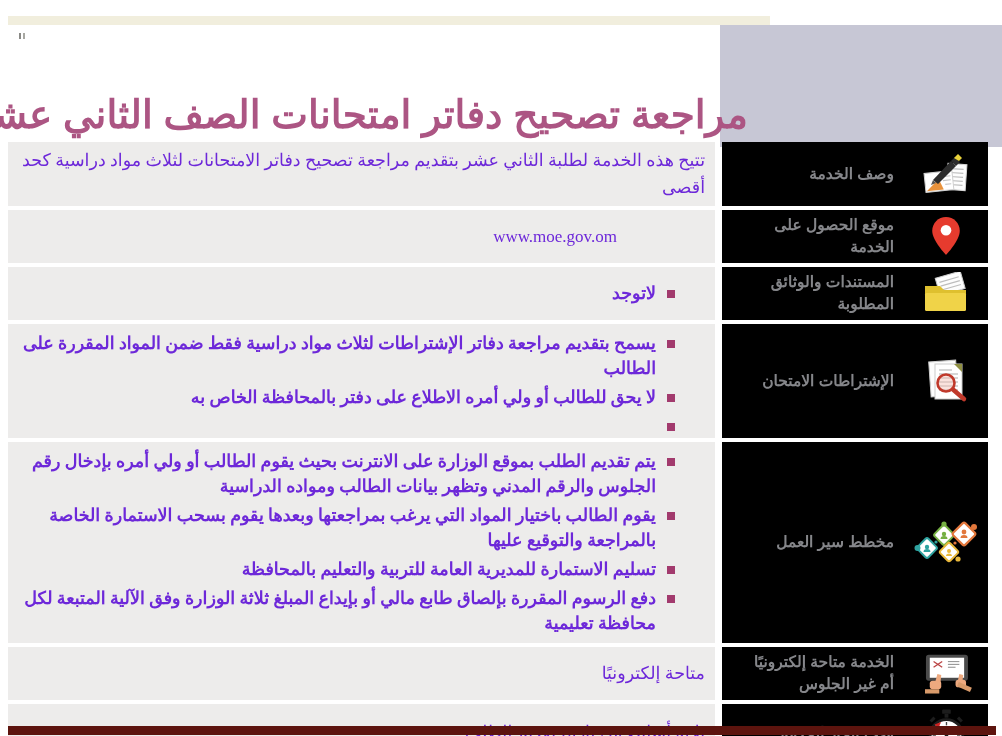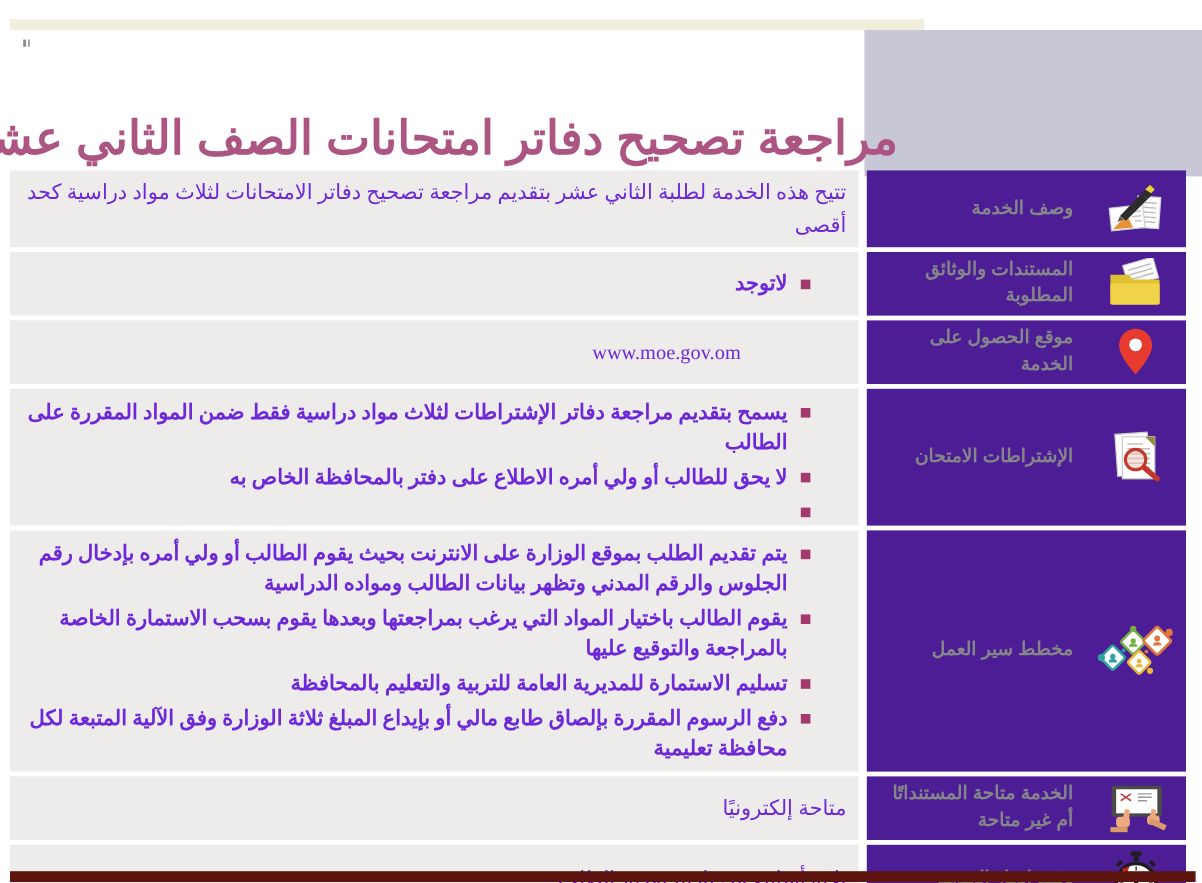--- a/index.html
+++ b/index.html
@@ -13,21 +13,21 @@
     background:linear-gradient(90deg,#8a8a86 0 2px,transparent 2px 4px,#a8a8a2 4px 6px,transparent 6px);}
   .header-band{position:absolute;left:720px;top:25px;width:282px;height:122px;background:#c7c7d5;}
   .page-title{
     position:absolute;right:254px;top:66px;z-index:2;white-space:nowrap;
     font-size:39px;font-weight:bold;color:#ac5583;letter-spacing:0;
   }
   
   .service-table{position:absolute;left:8px;top:142px;width:980px;display:flex;flex-direction:column;gap:4px;}
   .row{display:flex;gap:7px;}
   .label-cell{
-    width:266px;background:#4c1d95;display:flex;align-items:center;box-sizing:border-box;
+    width:266px;background:#000000;display:flex;align-items:center;box-sizing:border-box;
     padding:4px 6px 4px 10px;flex-shrink:0;
   }
   .icon-box{width:72px;flex-shrink:0;display:flex;justify-content:center;align-items:center;}
   .label-text{
     flex:1;text-align:right;padding-left:6px;padding-right:16px;
     color:#85868a;font-weight:bold;font-size:15.5px;line-height:1.45;
   }
   .content-cell{
     flex:1;background:#edeceb;box-sizing:border-box;display:flex;flex-direction:column;justify-content:center;
     padding:5px 6px 5px 14px;color:#6d28d9;
@@ -88,20 +88,35 @@
   <polygon points="16,28 14,33 19,31" fill="#555555"></polygon>
 </svg>
         </span>
       <span class="label-text">وصف الخدمة</span>
     </div>
     <div class="content-cell">
         <div class="content-text">تتيح هذه الخدمة لطلبة الثاني عشر بتقديم مراجعة تصحيح دفاتر الامتحانات لثلاث مواد دراسية كحد أقصى</div>
       </div>
   </div>
 
+  <div class="row" data-row-id="service-location">
+    <div class="label-cell">
+      <span class="icon-box">
+          <svg width="38" height="44" viewBox="0 0 40 46">
+  <path d="M20 3 C12 3 5.5 9.5 5.5 17.5 C5.5 28 20 43 20 43 C20 43 34.5 28 34.5 17.5 C34.5 9.5 28 3 20 3 Z" fill="#e63b2e"></path>
+  <circle cx="20" cy="17" r="5.6" fill="#ffffff"></circle>
+</svg>
+        </span>
+      <span class="label-text">موقع الحصول على الخدمة</span>
+    </div>
+    <div class="content-cell">
+        <div class="content-text url-text">www.moe.gov.om</div>
+      </div>
+  </div>
+
   <div class="row" data-row-id="required-documents">
     <div class="label-cell">
       <span class="icon-box">
           <svg width="56" height="42" viewBox="0 0 56 42">
   <g transform="rotate(-16 34 14)">
               <rect x="20" y="2" width="26" height="18" fill="#fdfdfd" stroke="#cccccc"></rect>
     <g stroke="#bdbdbd" stroke-width="1.2">
                 <line x1="23" y1="7" x2="43" y2="7"></line>
                 <line x1="23" y1="11" x2="43" y2="11"></line>
                 <line x1="23" y1="15" x2="43" y2="15"></line>
@@ -111,35 +126,20 @@
   <rect x="7" y="21" width="41" height="18" rx="1.5" fill="#f0d348"></rect>
 </svg>
         </span>
       <span class="label-text">المستندات والوثائق المطلوبة</span>
     </div>
     <div class="content-cell">
         <div class="bullet-item">
           <span class="bullet-square"></span>
           <span class="bullet-text">لاتوجد</span>
         </div>
-      </div>
-  </div>
-
-  <div class="row" data-row-id="service-location">
-    <div class="label-cell">
-      <span class="icon-box">
-          <svg width="38" height="44" viewBox="0 0 40 46">
-  <path d="M20 3 C12 3 5.5 9.5 5.5 17.5 C5.5 28 20 43 20 43 C20 43 34.5 28 34.5 17.5 C34.5 9.5 28 3 20 3 Z" fill="#e63b2e"></path>
-  <circle cx="20" cy="17" r="5.6" fill="#ffffff"></circle>
-</svg>
-        </span>
-      <span class="label-text">موقع الحصول على الخدمة</span>
-    </div>
-    <div class="content-cell">
-        <div class="content-text url-text">www.moe.gov.om</div>
       </div>
   </div>
 
   <div class="row" data-row-id="conditions">
     <div class="label-cell">
       <span class="icon-box">
           <svg width="56" height="46" viewBox="0 0 56 46">
   <g transform="rotate(-4 26 22)">
               <rect x="12" y="3" width="27" height="35" fill="#fdfdfd" stroke="#cccccc"></rect>
             </g>
@@ -244,21 +244,21 @@
               <line x1="32" y1="16" x2="40" y2="16"></line>
             </g>
   <path d="M18 34 l3 -11 l4 1 l-1 11 z" fill="#eda97f"></path>
   <rect x="13" y="30" width="12" height="9" rx="3" fill="#eda97f"></rect>
   <rect x="8" y="39" width="15" height="4.5" fill="#d89a6a"></rect>
   <path d="M42 32 l2 -9 l4 1 l-1 9 z" fill="#eda97f"></path>
   <rect x="40" y="29" width="11" height="8" rx="3" fill="#eda97f"></rect>
   <rect x="42" y="34" width="15" height="5" transform="rotate(24 49 36)" fill="#d89a6a"></rect>
 </svg>
         </span>
-      <span class="label-text">الخدمة متاحة المستنداتًا أم غير متاحة</span>
+      <span class="label-text">الخدمة متاحة إلكترونيًا أم غير الجلوس</span>
     </div>
     <div class="content-cell">
         <div class="content-text">متاحة إلكترونيًا</div>
       </div>
   </div>
 
   <div class="row" data-row-id="completion-time">
     <div class="label-cell">
       <span class="icon-box">
           <svg width="46" height="50" viewBox="0 0 48 52">

